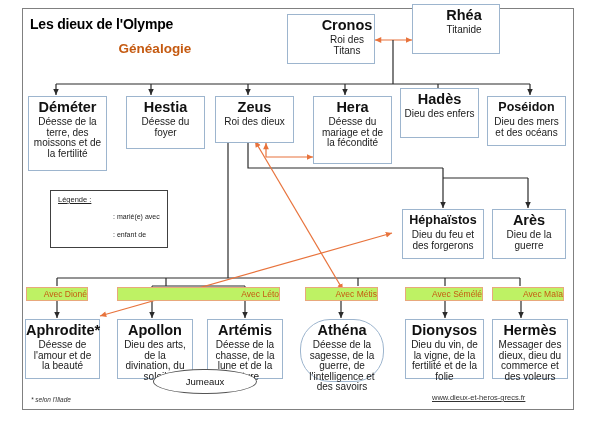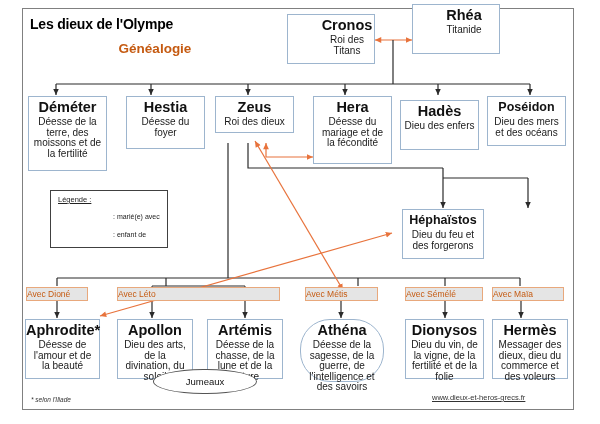--- a/index.html
+++ b/index.html
@@ -81,24 +81,24 @@
     line-height: 10.5px;
     padding: 1px 3px 0 3px;
   }
   .gbox.small .gname { font-size: 12.5px; }
 
   
   .abox {
     position: absolute;
     box-sizing: border-box;
     border: 1px solid #E8A87C;
-    background: #e5e5e5;
+    background: #bef264;
     color: #C55A11;
     font-size: 8.5px;
-    text-align: left;
+    text-align: right;
     line-height: 13px;
     height: 14px;
   }
 
   
   #legend {
     position: absolute;
     left: 50px;
     top: 190px;
     width: 118px;
@@ -271,40 +271,44 @@
   </div>
 
   <div class="gbox" style="left:28px; top:96px; width:79px; height:75px;">
     <span class="gname">Déméter</span>
     <span class="gdesc">Déesse de la terre, des moissons et de la fertilité</span>
   </div>
   <div class="gbox" style="left:126px; top:96px; width:79px; height:53px;">
     <span class="gname">Hestia</span>
     <span class="gdesc">Déesse du foyer</span>
   </div>
-  <div class="gbox" style="left:215px; top:96px; width:79px; height:37px;">
+  <div class="gbox" style="left:215px; top:96px; width:79px; height:47px;">
     <span class="gname">Zeus</span>
     <span class="gdesc">Roi des dieux</span>
   </div>
   <div class="gbox" style="left:313px; top:96px; width:79px; height:68px;">
     <span class="gname">Hera</span>
     <span class="gdesc">Déesse du mariage et de la fécondité</span>
   </div>
-  <div class="gbox" style="left:400px; top:100px; width:79px; height:50px;">
+  <div class="gbox" style="left:400px; top:88px; width:79px; height:50px;">
     <span class="gname">Hadès</span>
     <span class="gdesc">Dieu des enfers</span>
   </div>
   <div class="gbox small" style="left:487px; top:96px; width:79px; height:50px;">
     <span class="gname">Poséidon</span>
     <span class="gdesc">Dieu des mers et des océans</span>
   </div>
 
   <div class="gbox small" style="left:402px; top:209px; width:82px; height:50px;">
     <span class="gname">Héphaïstos</span>
     <span class="gdesc">Dieu du feu et des forgerons</span>
+  </div>
+  <div class="gbox" style="left:492px; top:209px; width:74px; height:50px;">
+    <span class="gname">Arès</span>
+    <span class="gdesc">Dieu de la guerre</span>
   </div>
 
   <div id="legend">
     <span class="leg-title">Légende :</span>
     <span class="leg-lbl1">: marié(e) avec</span>
     <span class="leg-lbl2">: enfant de</span>
   </div>
 
   <div class="abox" style="left:26px; top:287px; width:62px;">Avec Dioné</div>
   <div class="abox" style="left:117px; top:287px; width:163px;">Avec Léto</div>

